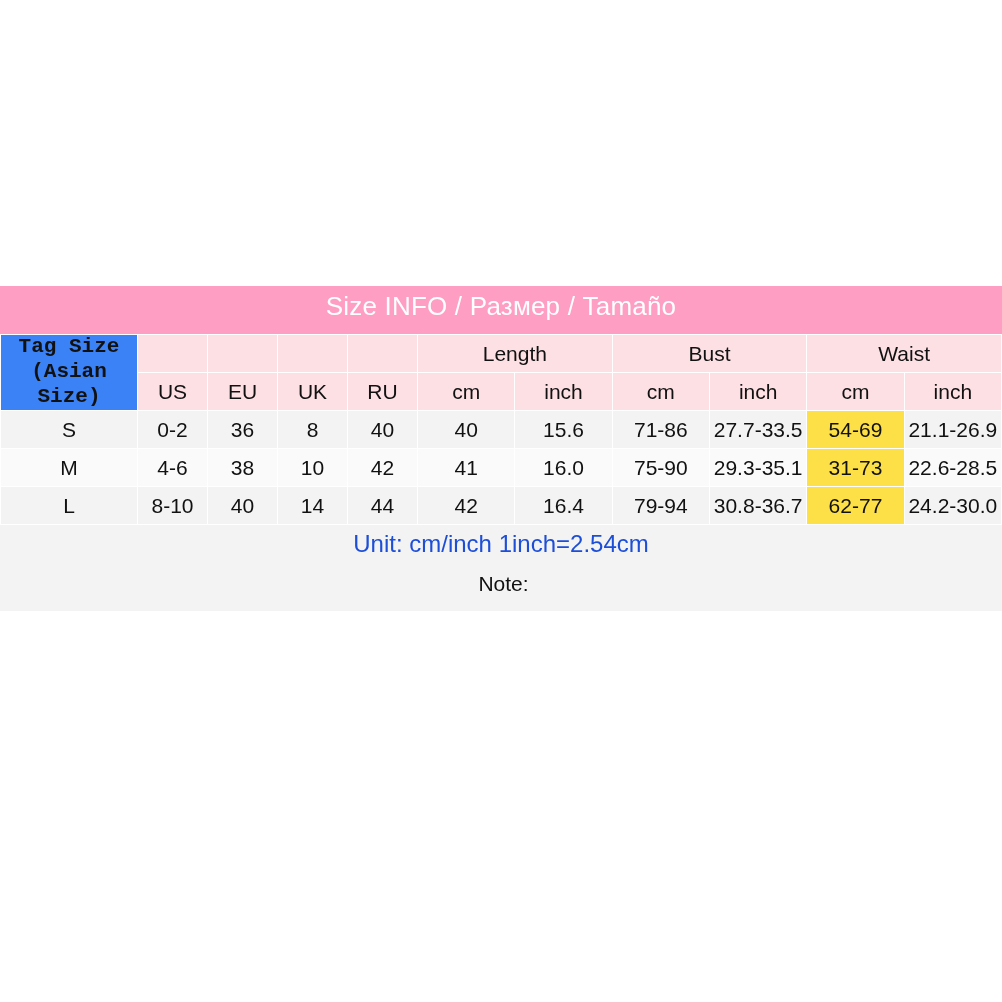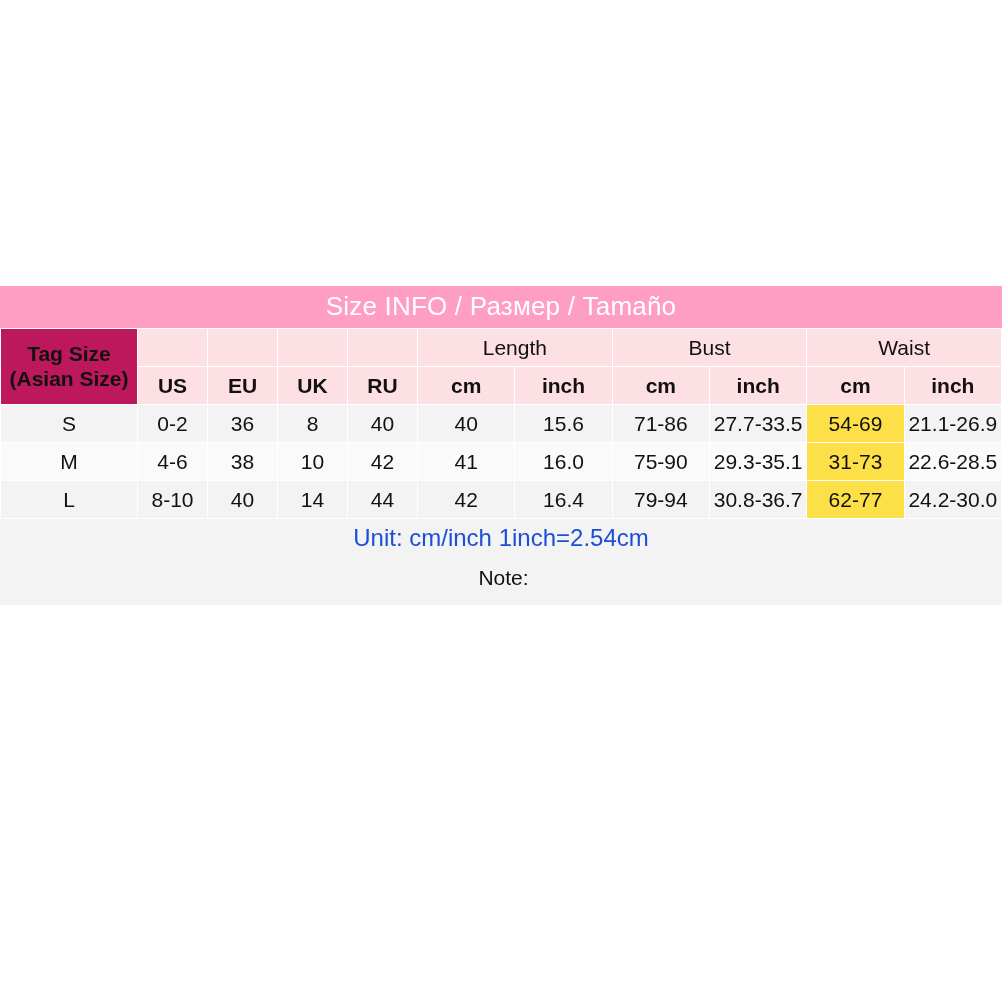--- a/index.html
+++ b/index.html
@@ -24,21 +24,21 @@
     left: 0;
     top: 286px;
     width: 1002px;
   }
   .title-bar {
     background: #ff9ec3;
     color: #ffffff;
     text-align: center;
     font-size: 26px;
     line-height: 40px;
-    height: 42px;
+    height: 48px;
     letter-spacing: 0.2px;
   }
   table.size-table {
     border-collapse: collapse;
     width: 1002px;
     table-layout: fixed;
   }
   table.size-table td, table.size-table th {
     border: 1px solid #ffffff;
     text-align: center;
@@ -46,29 +46,30 @@
     color: #111111;
     padding: 0;
     height: 37px;
   }
   .hdr {
     background: #fde0e4;
     font-weight: normal;
   }
   .hdr-sub {
     background: #fde0e4;
-    font-weight: bold;
+    font-weight: normal;
     font-size: 21px;
   }
   .tagsize {
-    background: #be185d;
+    background: #3b82f6;
     font-weight: bold;
     font-size: 22px;
     line-height: 1.18;
     padding: 2px 4px;
+    font-family: Liberation Mono, monospace;
   }
   .row-a td { background: #f3f3f3; }
   .row-b td { background: #fafafa; }
   .row-a td.alt, .row-b td.alt { background: #fde047; }
   .unit {
     background: #f3f3f3;
     color: #1d4ed8;
     text-align: center;
     font-size: 24px;
     font-weight: normal;

